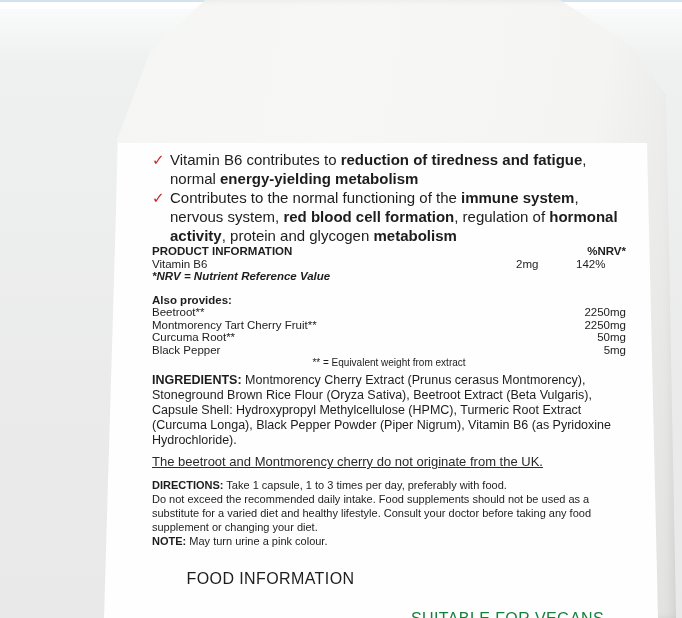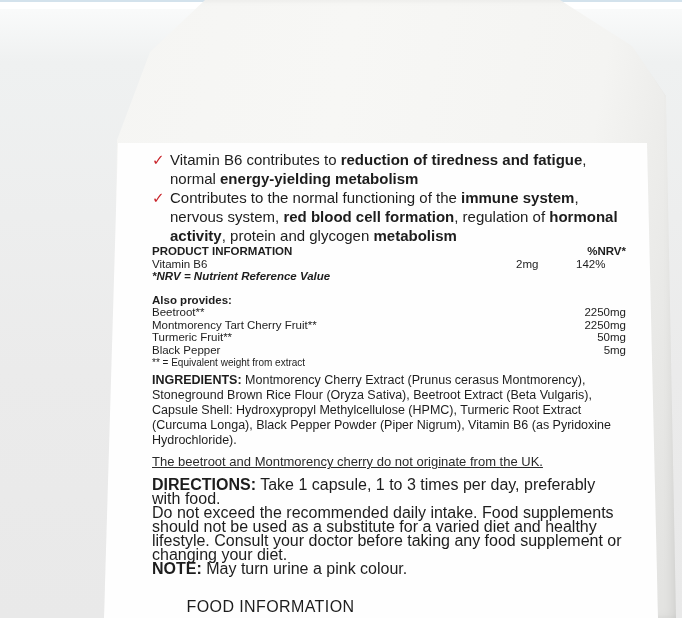--- a/index.html
+++ b/index.html
@@ -50,27 +50,27 @@
   .pinfo{margin-top:0;font-size:11.5px;line-height:12.5px;}
   .pinfo-head{display:flex;font-weight:bold;}
   .pinfo-head .sp{flex:1;}
   .trow{display:flex;}
   .trow .nm{flex:1;}
   .trow .amt{width:60px;}
   .trow .nrv{width:50px;text-align:left;}
   .nrv-foot{font-weight:bold;font-style:italic;}
   .also{margin-top:11px;font-size:11.5px;line-height:12.5px;}
   .also .hd{font-weight:bold;}
-  .extract-note{font-size:10px;line-height:11px;text-align:left;margin-top:1px;}
+  .extract-note{font-size:10px;line-height:11px;text-align:center;margin-top:1px;}
   
   .ingredients{margin-top:5px;font-size:12.5px;line-height:15px;}
   .ingredients .hd, .directions .hd{font-weight:bold;}
   .origin-note{margin-top:8px;font-size:13px;line-height:11px;color:#2a2a2a;text-decoration:underline;}
   
-  .directions{margin-top:11px;font-size:16px;line-height:14px;}
+  .directions{margin-top:11px;font-size:11px;line-height:14px;}
   
   .footer-row{margin-top:22px;display:flex;font-size:16px;line-height:18px;letter-spacing:.4px;}
   .footer-row .cell{flex:1;text-align:center;}
   .vegan{color:#15803d;margin-top:40px;}
   .kosher{margin-top:11px;text-align:center;font-size:15px;line-height:17px;letter-spacing:.4px;}
 </style>
 </head>
 <body>
 
 <div class="scene">
@@ -113,21 +113,21 @@
         <div class="hd">Also provides:</div>
         <div class="trow">
           <span class="nm">Beetroot**</span>
           <span>2250mg</span>
         </div>
         <div class="trow">
           <span class="nm">Montmorency Tart Cherry Fruit**</span>
           <span>2250mg</span>
         </div>
         <div class="trow">
-          <span class="nm">Turmeric Fruit**</span>
+          <span class="nm">Curcuma Root**</span>
           <span>50mg</span>
         </div>
         <div class="trow">
           <span class="nm">Black Pepper</span>
           <span>5mg</span>
         </div>
         <div class="extract-note">** = Equivalent weight from extract</div>
       </div>
 
       <div class="ingredients">

